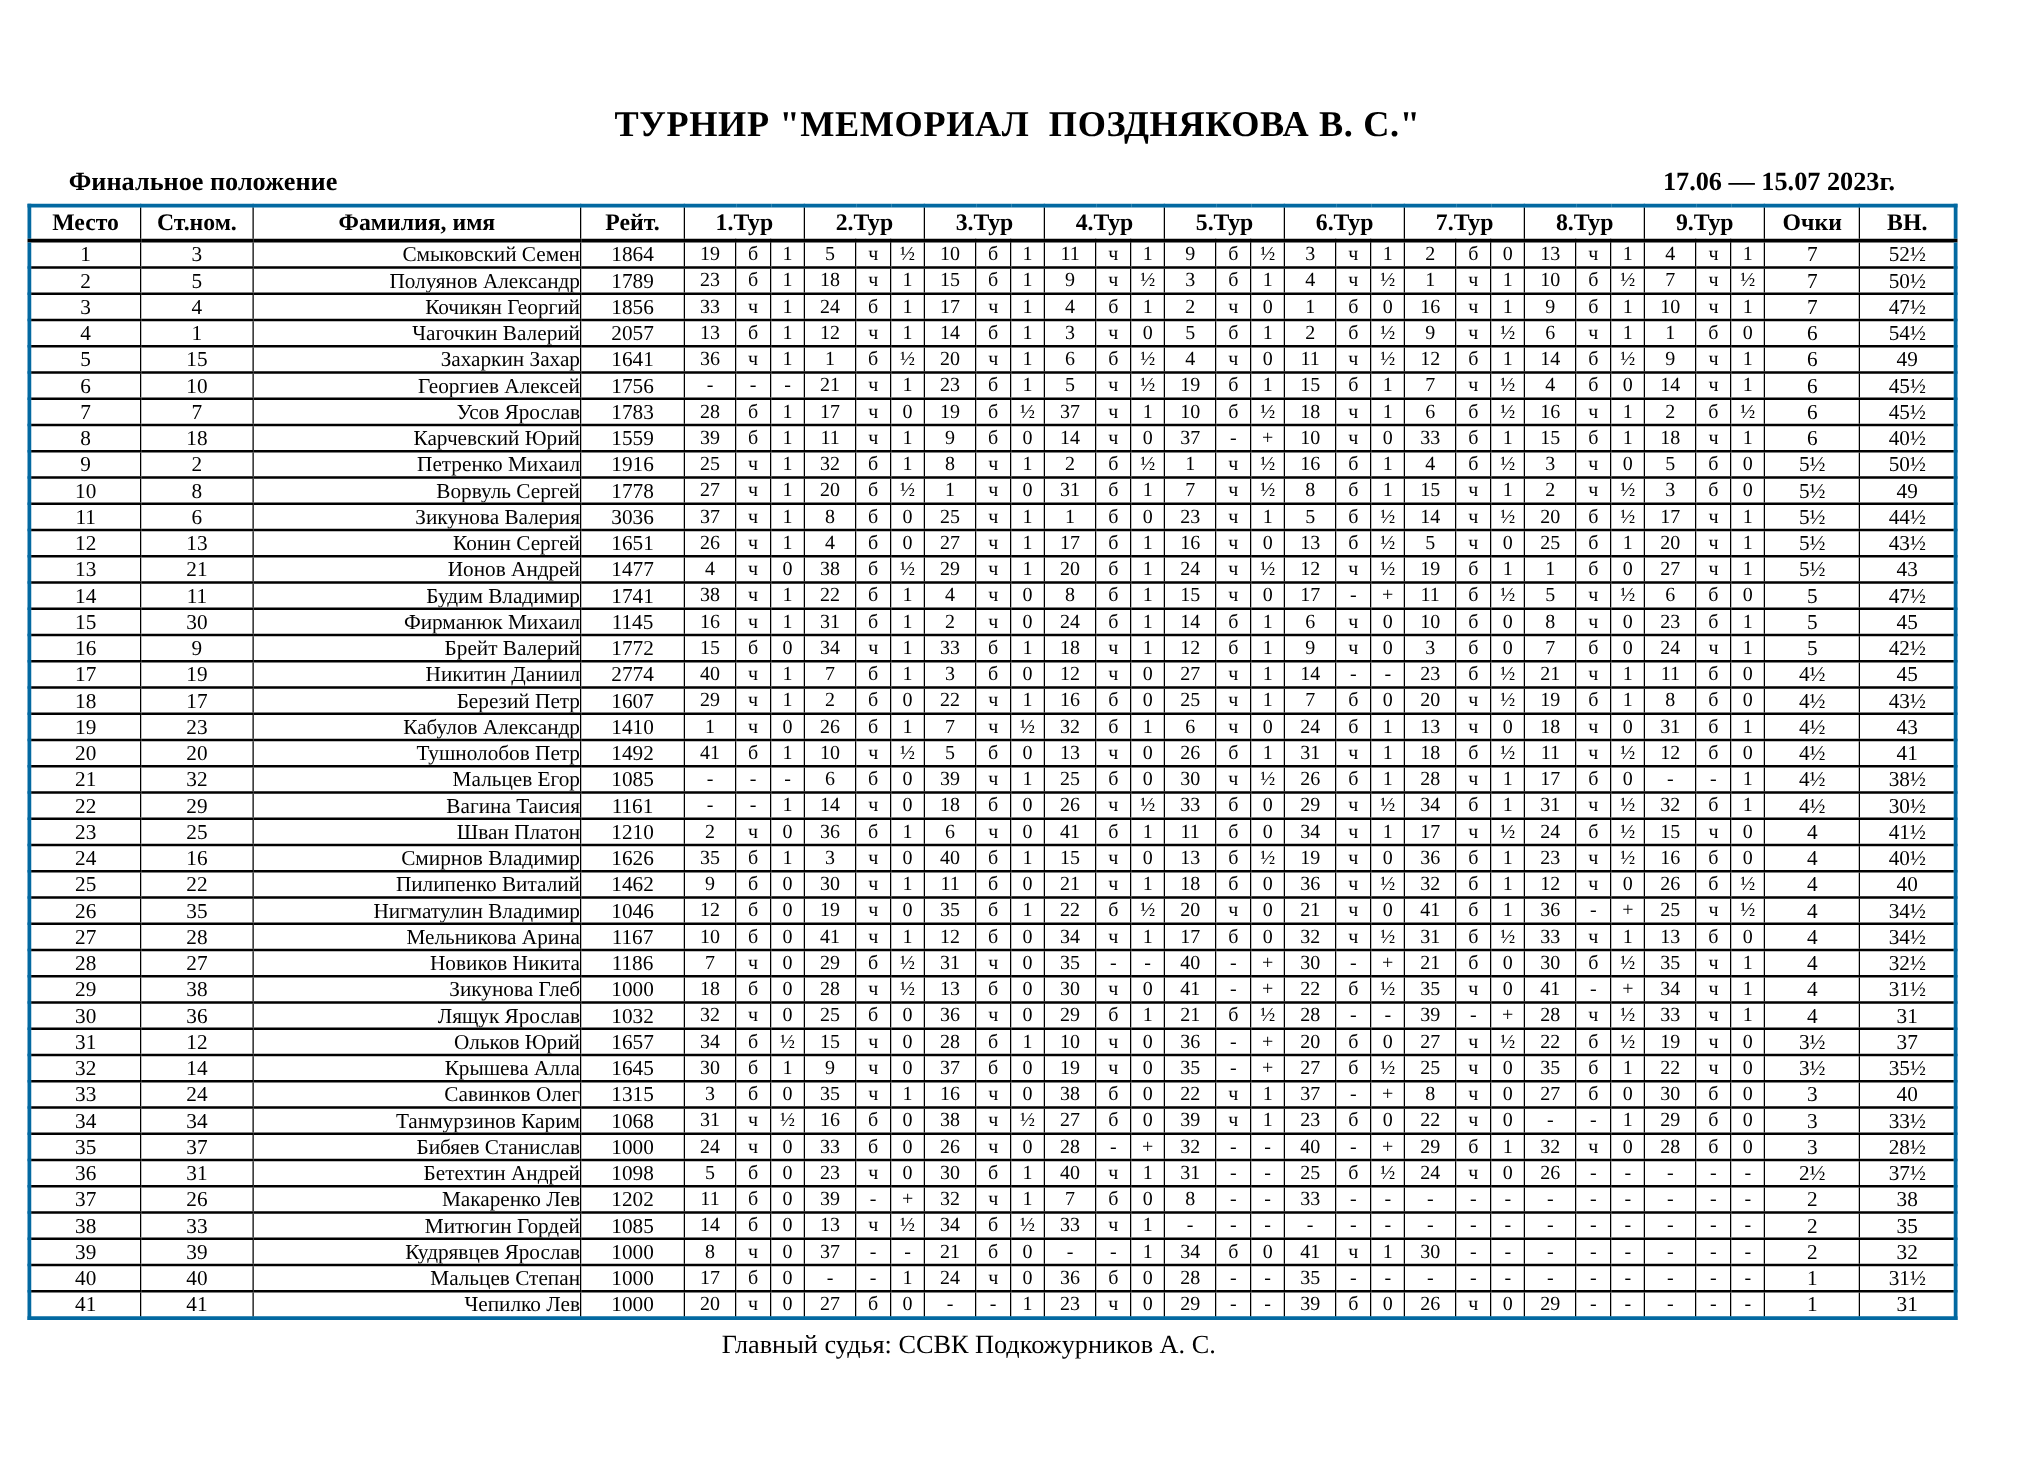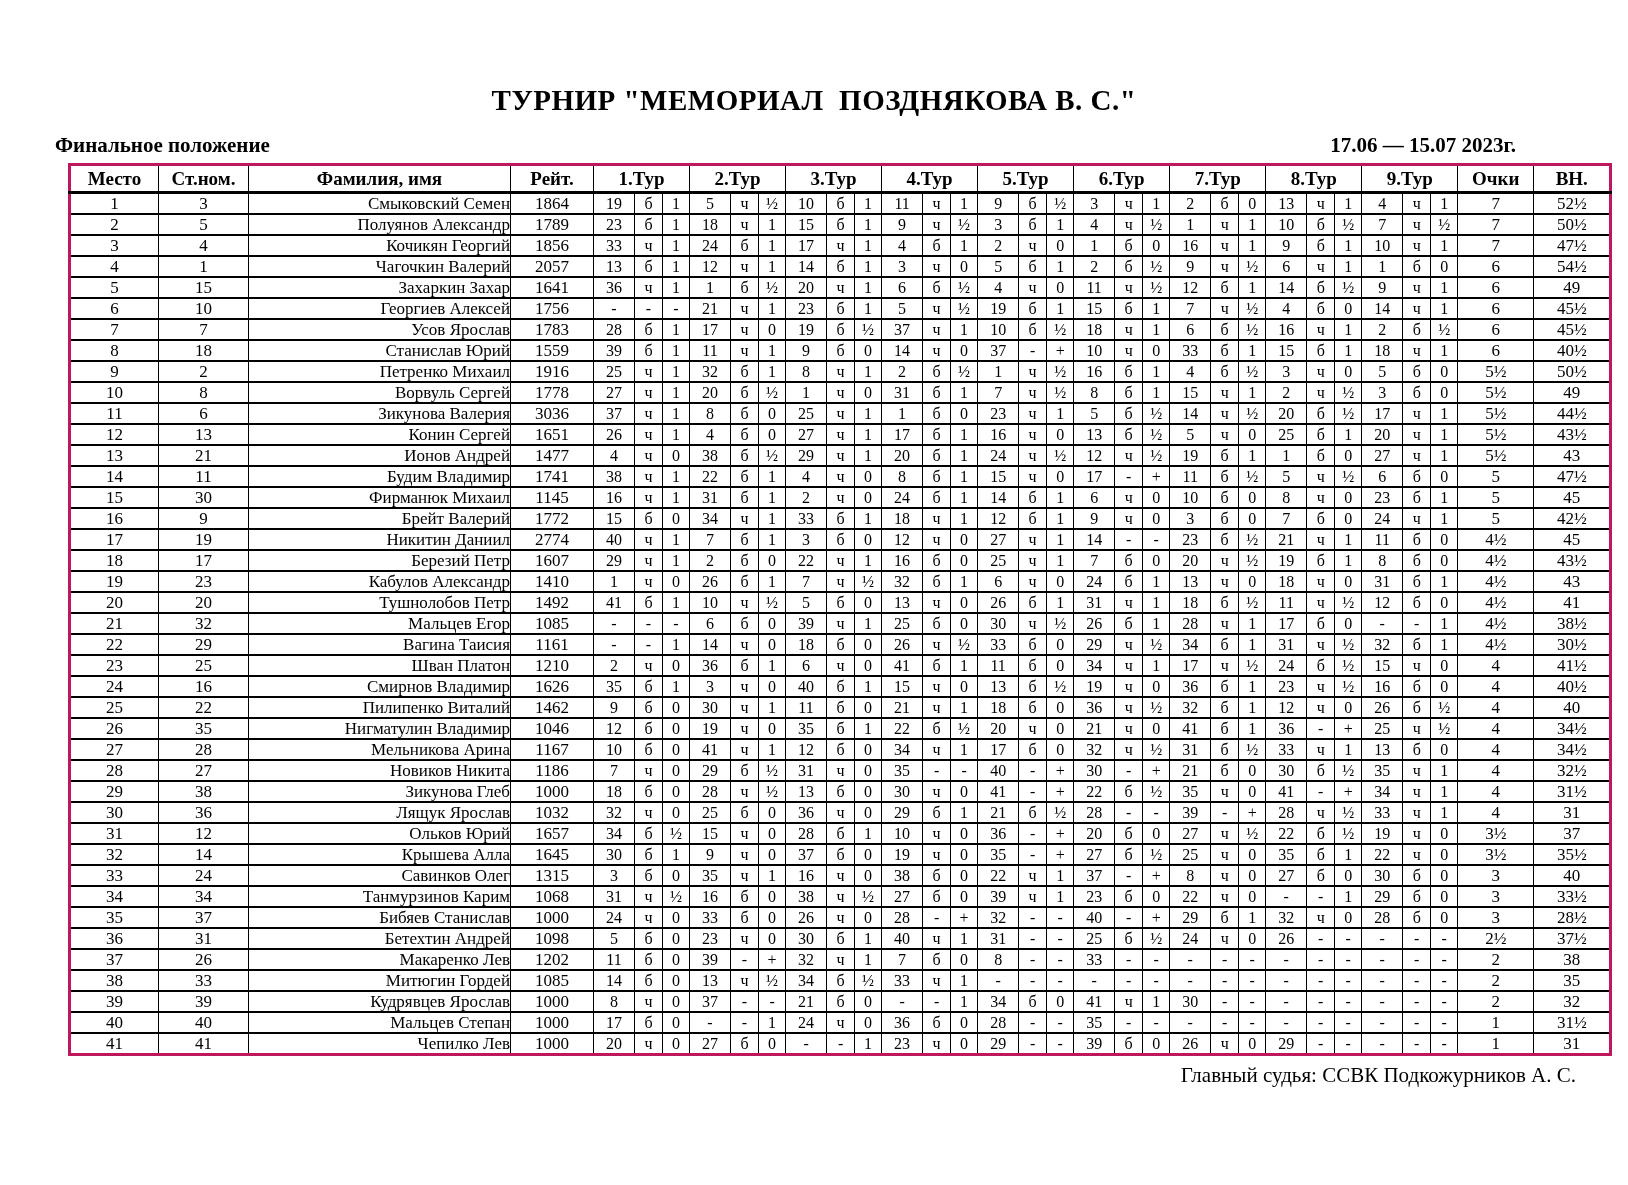--- a/index.html
+++ b/index.html
@@ -1,25 +1,25 @@
 <!DOCTYPE html>
 <html><head>
 <meta charset="utf-8">
 <style>
   html,body{margin:0;padding:0;background:#fff;}
   body{width:1628px;height:1185px;font-family:"Liberation Serif","DejaVu Serif",serif;color:#000;overflow:hidden;}
   .page{position:relative;width:1628px;height:1185px;}
   .title{margin-top:84px;text-align:center;font-weight:bold;font-size:29px;white-space:pre;letter-spacing:.5px;}
   .subheader{display:flex;justify-content:space-between;align-items:flex-end;margin:16px 112px 5px 55px;font-weight:bold;font-size:21px;}
-  table.results{border-collapse:collapse;table-layout:fixed;width:1541px;margin-left:68px;border:3px solid #be185d;}
+  table.results{border-collapse:collapse;table-layout:fixed;width:1541px;margin-left:22px;border:3px solid #0369a1;}
   th,td{border:1px solid #000;border-top-width:2px;border-bottom-width:2px;text-align:center;padding:0;height:19px;line-height:19px;font-size:16px;white-space:nowrap;overflow:hidden;}
   thead th{height:25px;line-height:25px;font-weight:bold;font-size:19px;border-bottom-width:3px;}
   td.name{text-align:right;padding-left:6px;font-size:17px;}
   td.place-c,td.snum-c,td.rating-c,td.pts,td.bh{font-size:17px;}
-  .footer{margin-top:7px;margin-right:52px;text-align:right;font-size:21px;}
+  .footer{margin-top:7px;margin-right:78px;text-align:center;font-size:21px;}
 </style>
 </head>
 <body>
 
 <div class="page">
   <div class="title">ТУРНИР "МЕМОРИАЛ  ПОЗДНЯКОВА В. С."</div>
 
   <div class="subheader">
     <span>Финальное положение</span>
     <span>17.06 — 15.07 2023г.</span>
@@ -322,21 +322,21 @@
           <td class="res">1</td>
           <td class="opp">2</td>
           <td class="clr">б</td>
           <td class="res">½</td>
           <td class="pts">6</td>
           <td class="bh">45½</td>
         </tr>
         <tr>
           <td class="place-c">8</td>
           <td class="snum-c">18</td>
-          <td class="name">Станислав Юрий</td>
+          <td class="name">Карчевский Юрий</td>
           <td class="rating-c">1559</td>
           <td class="opp">39</td>
           <td class="clr">б</td>
           <td class="res">1</td>
           <td class="opp">11</td>
           <td class="clr">ч</td>
           <td class="res">1</td>
           <td class="opp">9</td>
           <td class="clr">б</td>
           <td class="res">0</td>

